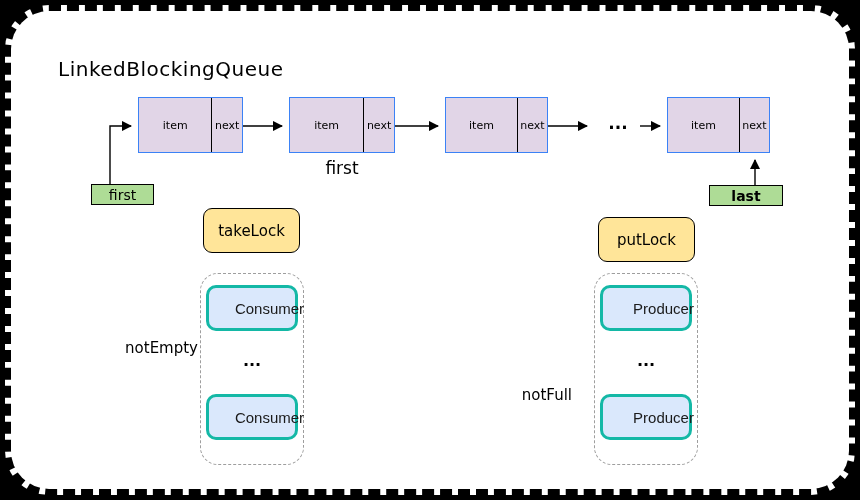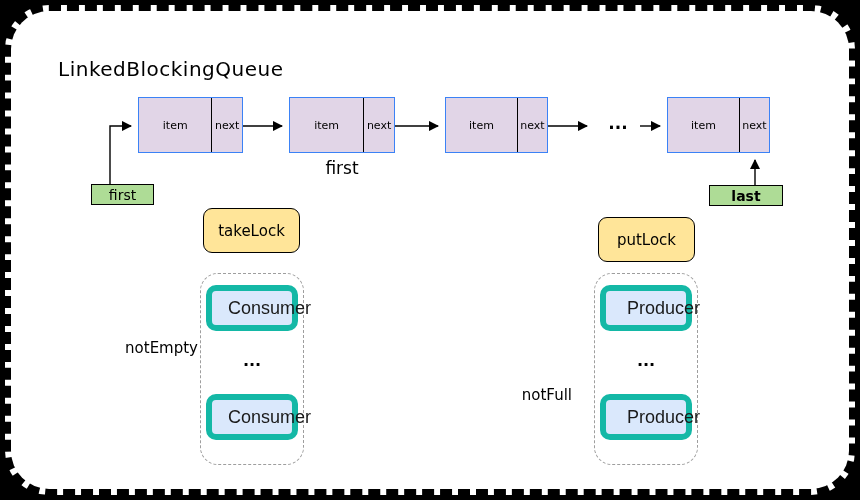--- a/index.html
+++ b/index.html
@@ -119,28 +119,28 @@
     box-sizing: border-box;
   }
   .cond-consumers { left: 200px; top: 273px; }
   .cond-producers { left: 594px; top: 273px; }
 
   .waiter-box {
     position: absolute;
     left: 5px; right: 5px;
     height: 46px;
     background: #dae8fc;
-    border: 6px solid #14b8a6;
+    border: 3px solid #14b8a6;
     border-radius: 10px;
     box-sizing: border-box;
     display: flex;
     align-items: center;
     justify-content: center;
     font-family: "Liberation Sans", sans-serif;
-    font-size: 18px;
+    font-size: 15px;
     color: #1a1a1a;
     padding-left: 35px;
   }
   .waiter-top { top: 11px; }
   .waiter-bottom { top: 120px; }
 
   .cond-ellipsis {
     position: absolute;
     left: 0; right: 0;
     top: 72px;

